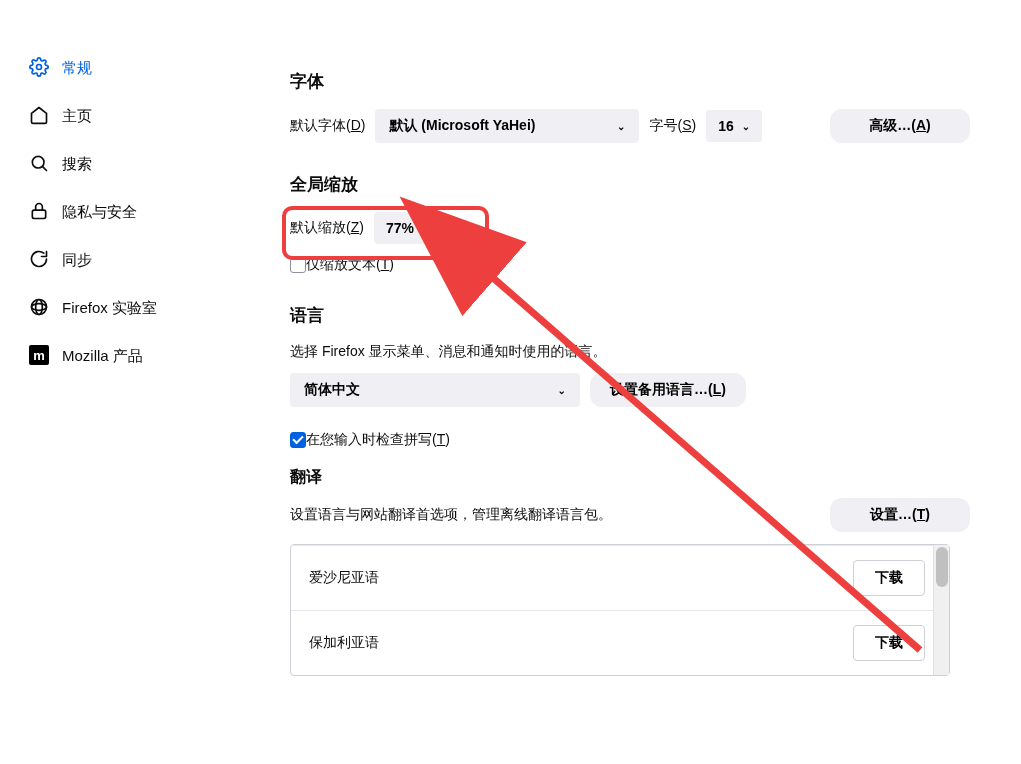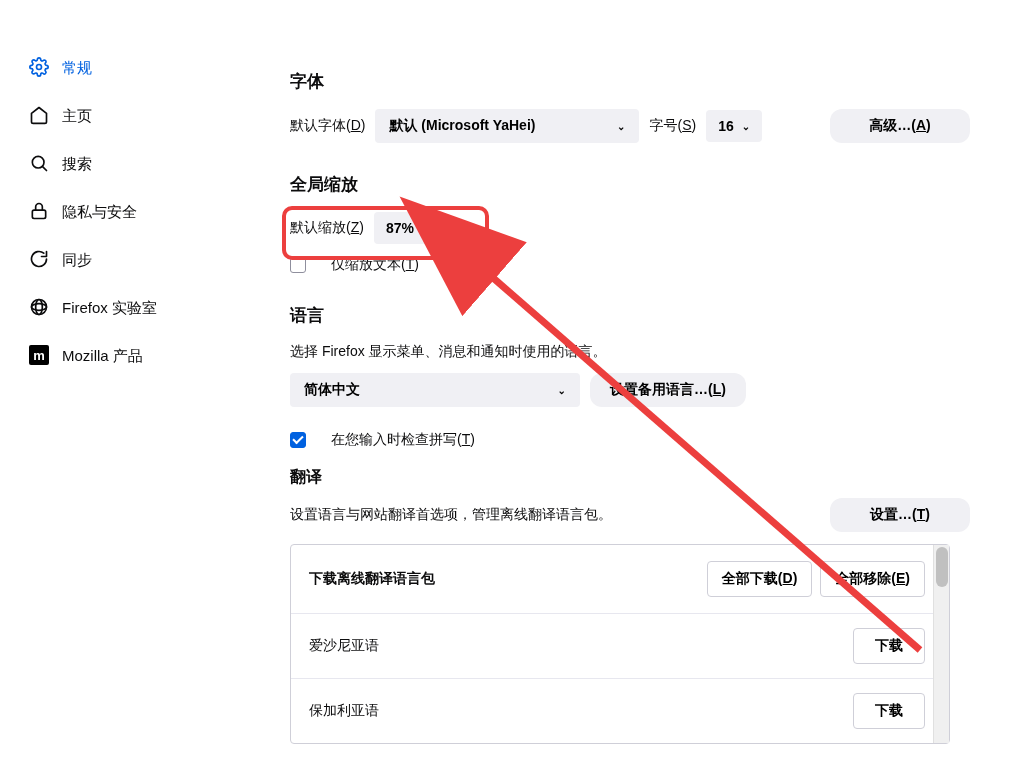--- a/index.html
+++ b/index.html
@@ -123,21 +123,21 @@
     .chev {
       font-size: 10px;
     }
     .desc {
       font-size: 14px;
       margin-bottom: 12px;
     }
     .checkbox-row {
       display: flex;
       align-items: center;
-      gap: 25px;
+      gap: 0;
       margin-bottom: 12px;
     }
     .checkbox {
       width: 16px;
       height: 16px;
       border: 1.5px solid #8f8f9d;
       border-radius: 3px;
       cursor: pointer;
       display: inline-flex;
       align-items: center;
@@ -318,21 +318,21 @@
       <span>高级…(</span><span style="text-decoration:underline">A</span><span>)</span>
     </button>
   </div>
 
   <h2 class="section-heading">全局缩放</h2>
   <div class="row">
     <span class="field-label">
       <span>默认缩放(</span><span class="ul">Z</span><span>)</span>
     </span>
     <button class="select-btn">
-      <span>87%</span>
+      <span>77%</span>
       <span class="chev">⌄</span>
     </button>
   </div>
   <div class="checkbox-row">
     <span class="checkbox"></span>
     <span class="field-label">
       <span>仅缩放文本(</span><span class="ul">T</span><span>)</span>
     </span>
   </div>
 
@@ -360,29 +360,20 @@
   <div class="row-spread">
     <span class="desc" style="margin-bottom:0">设置语言与网站翻译首选项，管理离线翻译语言包。</span>
     <button class="btn right-align" style="min-width:140px">
       <span>设置…(</span><span style="text-decoration:underline">T</span><span>)</span>
     </button>
   </div>
 
   <div class="translation-box">
     <div class="scroll-track">
       <div class="scroll-thumb"></div>
-    </div>
-    <div class="trans-header" style="padding-right:24px">
-      <span class="title">下载离线翻译语言包</span>
-      <button class="btn-outline">
-        <span>全部下载(</span><span style="text-decoration:underline">D</span><span>)</span>
-      </button>
-      <button class="btn-outline">
-        <span>全部移除(</span><span style="text-decoration:underline">E</span><span>)</span>
-      </button>
     </div>
     <div class="trans-row" style="padding-right:24px">
       <span class="lang">爱沙尼亚语</span>
       <button class="btn-outline" style="min-width:72px">下载</button>
     </div>
     <div class="trans-row" style="padding-right:24px">
       <span class="lang">保加利亚语</span>
       <button class="btn-outline" style="min-width:72px">下载</button>
     </div>
 

